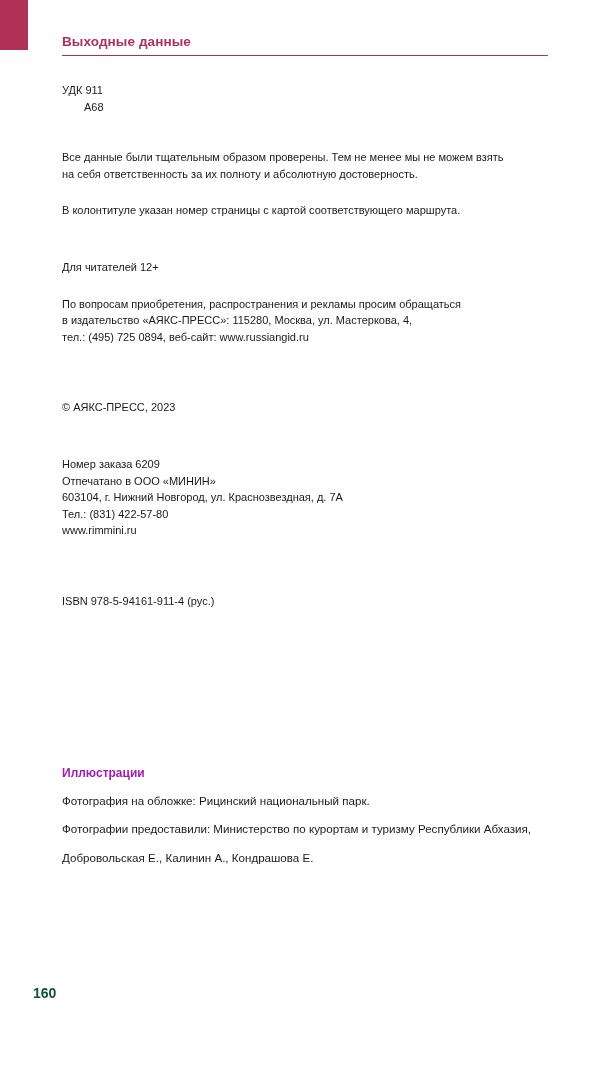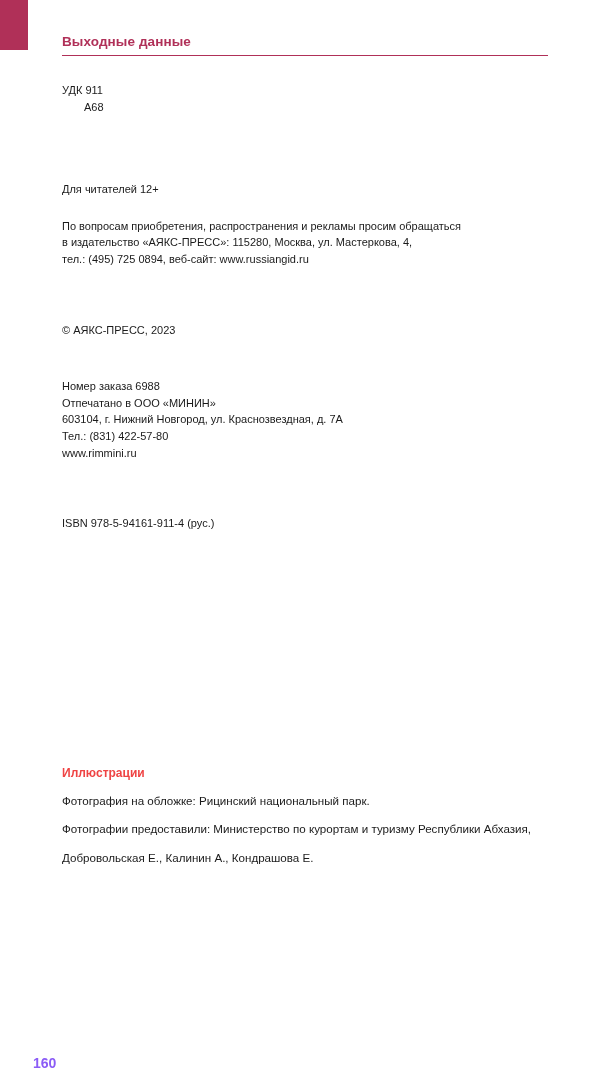--- a/index.html
+++ b/index.html
@@ -74,30 +74,30 @@
     position: absolute;
     left: 62px;
     top: 765px;
     width: 500px;
     font-size: 11.6px;
     line-height: 16.6px;
   }
   .illus-title {
     font-size: 12px;
     font-weight: bold;
-    color: #ef4444;
+    color: #a21caf;
     margin-bottom: 3px;
   }
   .page-number {
     position: absolute;
     left: 33px;
-    top: 1055px;
+    top: 985px;
     font-size: 14px;
     font-weight: bold;
-    color: #8b5cf6;
+    color: #14532d;
   }
 </style>
 </head>
 <body>
 
 <div class="page">
 
   <div class="corner-tab"></div>
 
   <div class="header">
@@ -110,23 +110,30 @@
     <div class="block">
       <p>УДК 911</p>
       <p class="indent">А68</p>
     </div>
 
     <div class="gap-md"></div>
 
 
     <div class="gap-sm"></div>
 
+    <div class="block">
+      <p>Все данные были тщательным образом проверены. Тем не менее мы не можем взять</p>
+      <p>на себя ответственность за их полноту и абсолютную достоверность.</p>
+    </div>
 
     <div class="gap-sm"></div>
 
+    <div class="block">
+      <p>В колонтитуле указан номер страницы с картой соответствующего маршрута.</p>
+    </div>
 
     <div class="gap-lg"></div>
 
     <div class="block">
       <p>Для читателей 12+</p>
     </div>
 
     <div class="gap-sm"></div>
 
     <div class="block">
@@ -137,21 +144,21 @@
 
     <div class="gap-xl"></div>
 
     <div class="block">
       <p>© АЯКС-ПРЕСС, 2023</p>
     </div>
 
     <div class="gap-lg"></div>
 
     <div class="block">
-      <p>Номер заказа 6988</p>
+      <p>Номер заказа 6209</p>
       <p>Отпечатано в ООО «МИНИН»</p>
       <p>603104, г. Нижний Новгород, ул. Краснозвездная, д. 7А</p>
       <p>Тел.: (831) 422-57-80</p>
       <p>www.rimmini.ru</p>
     </div>
 
     <div class="gap-xl"></div>
 
     <div class="block">
       <p>ISBN 978-5-94161-911-4 (рус.)</p>

